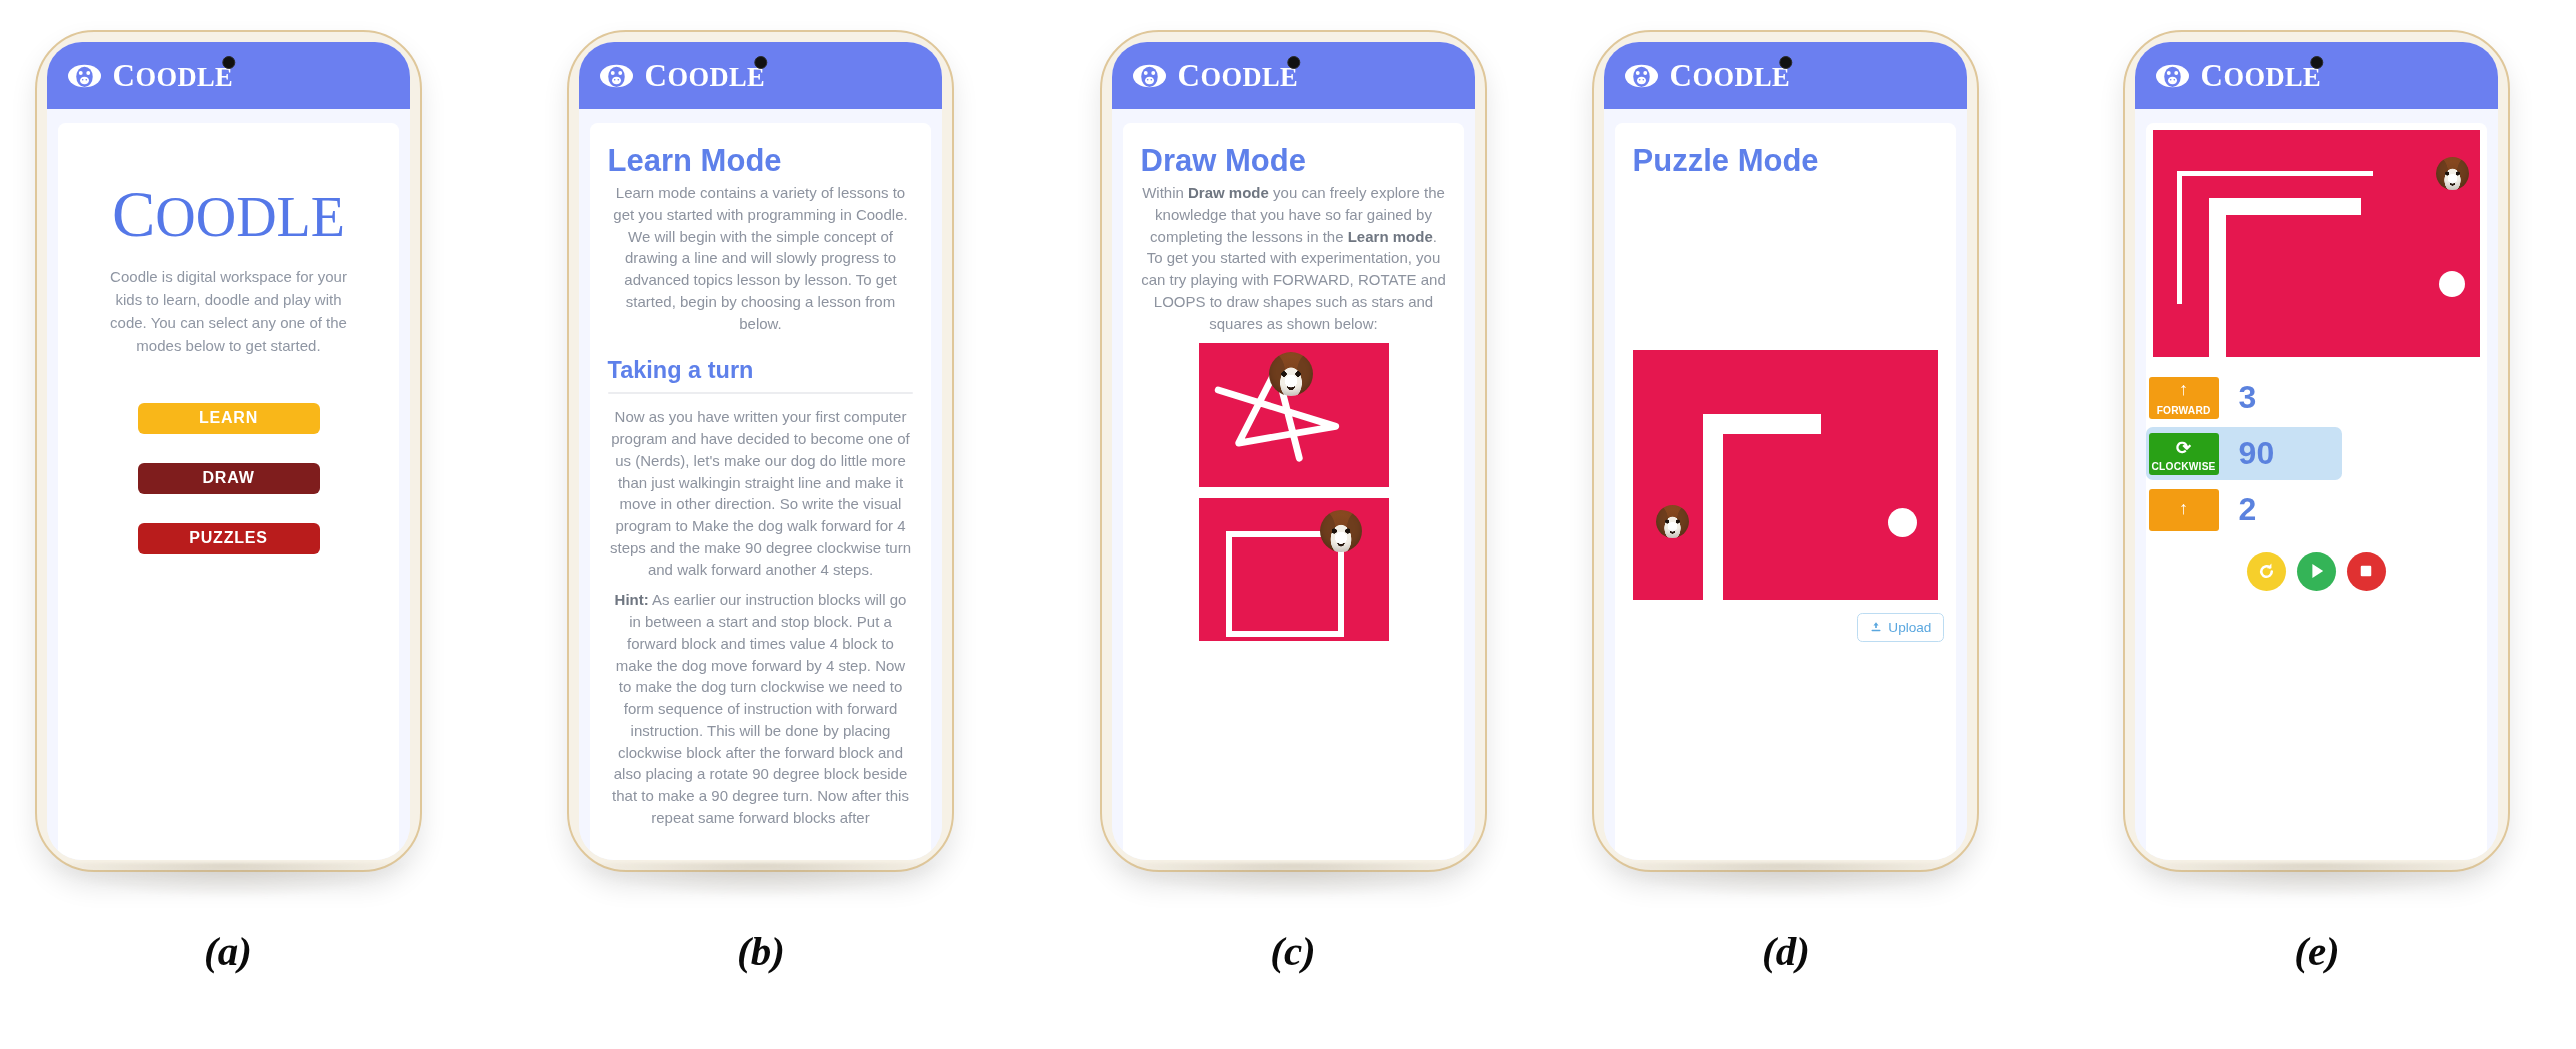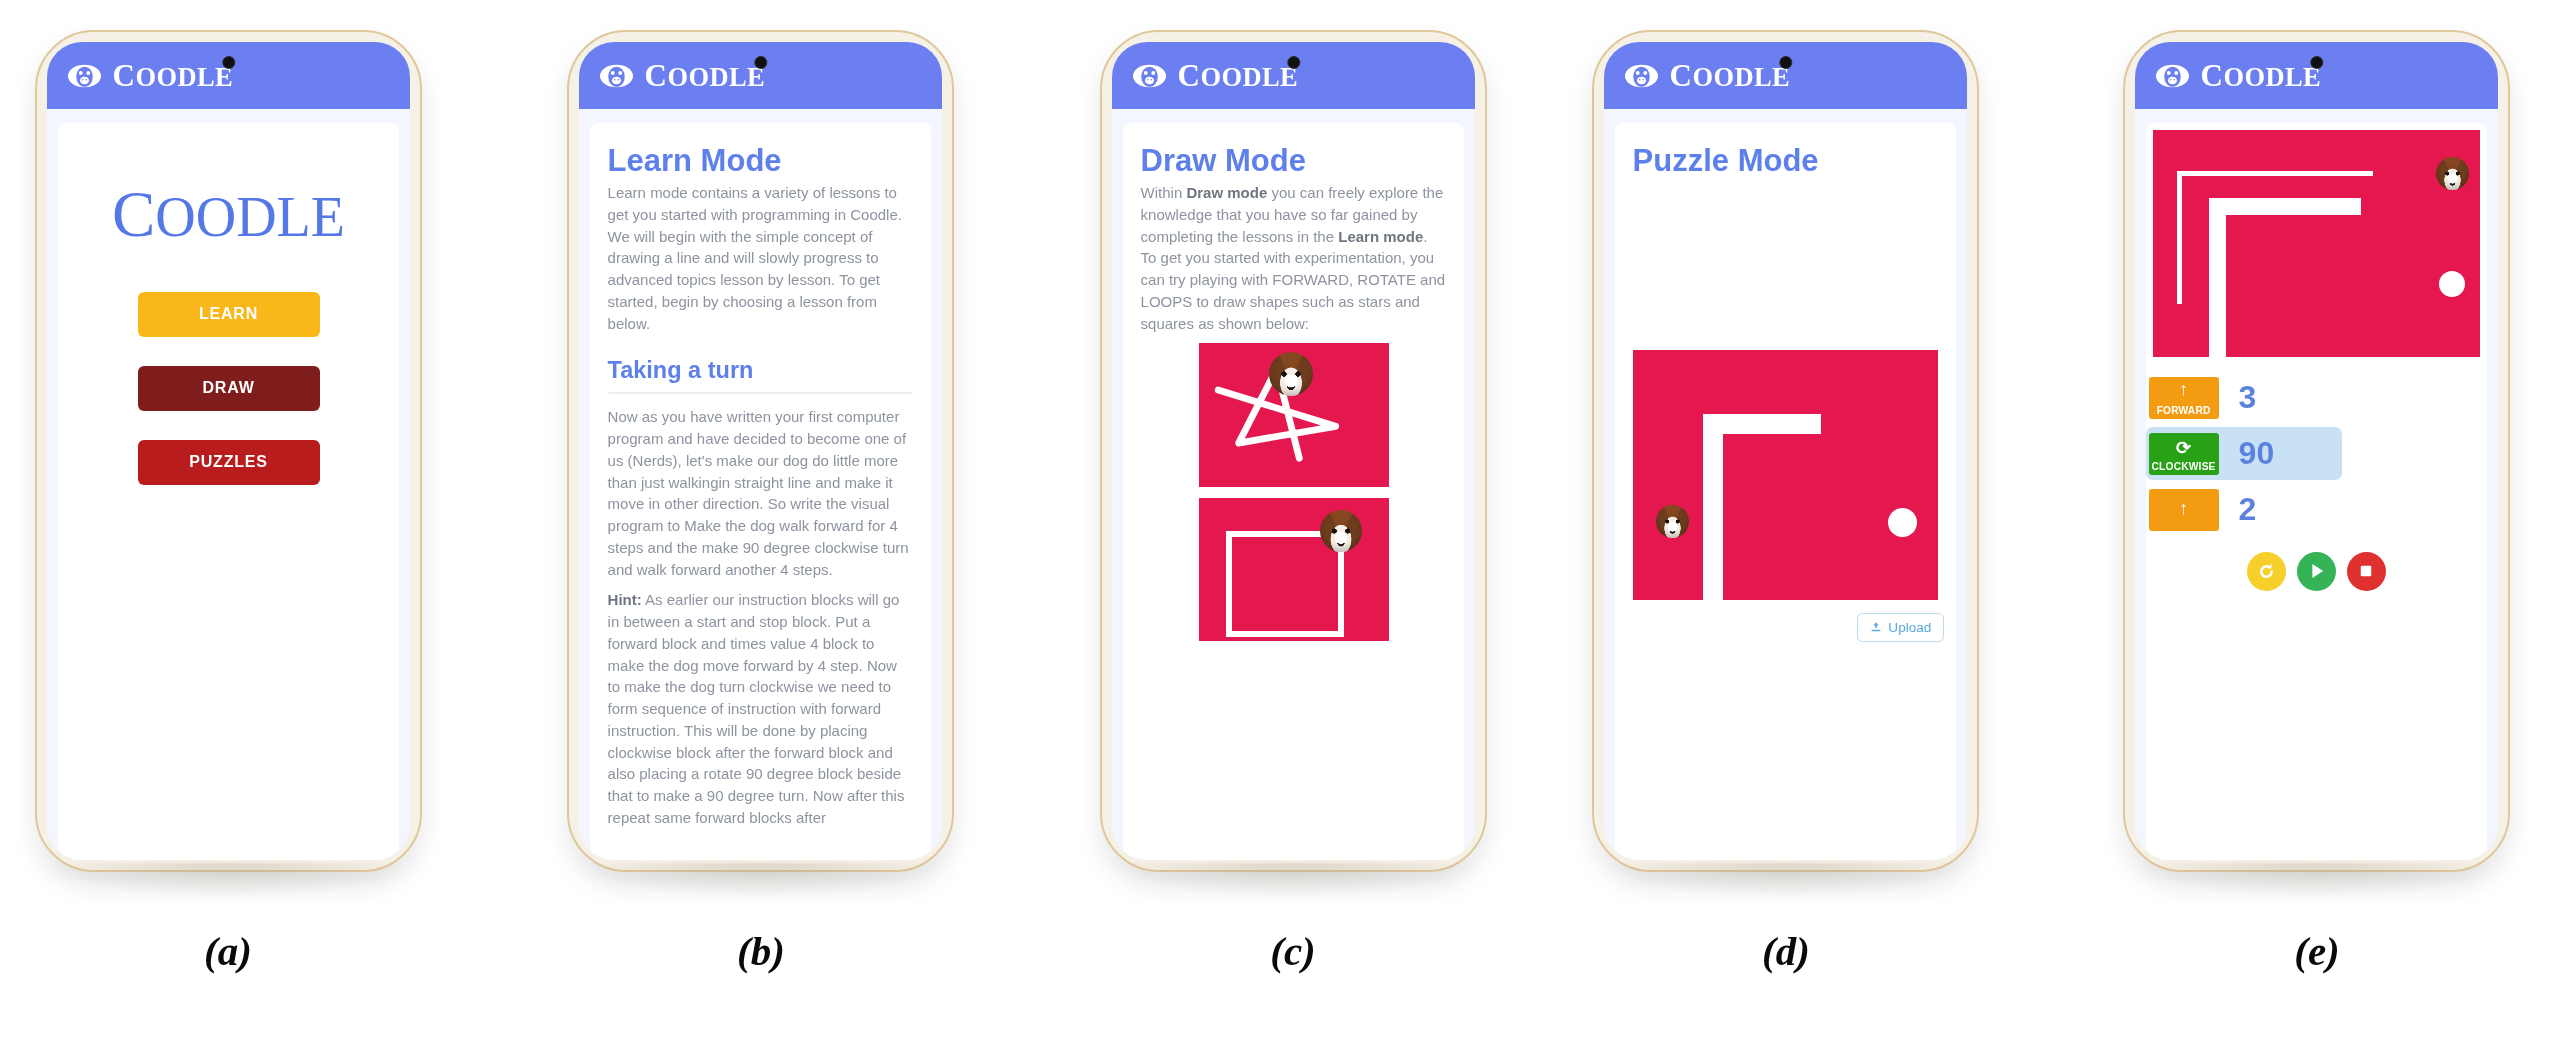--- a/index.html
+++ b/index.html
@@ -130,21 +130,21 @@
     line-height: 1.55;
   }
   .mode-btns {
     margin-top: 45px;
     display: flex;
     flex-direction: column;
     gap: 29px;
     align-items: center;
   }
   .mode-btn {
-    width: 182px; height: 45px;
+    width: 182px; height: 31px;
     border-radius: 6px;
     display: flex; align-items: center; justify-content: center;
     color: #fff;
     font-size: 16px;
     font-weight: 700;
     letter-spacing: 0.8px;
     border: none;
     cursor: pointer;
   }
   .mode-btn.learn   { background: #f9b719; }
@@ -163,20 +163,21 @@
     font-size: 31px;
     font-weight: 700;
     margin: 6px 0 4.5px 0;
     line-height: 1.1;
   }
   .para {
     color: #8d939f;
     font-size: 15px;
     line-height: 1.45;
     margin: 0 0 9px 0;
+    text-align: center;
   }
   .para b { color: #6f7681; font-weight: 700; }
 
   .select-box {
     margin-top: 9px;
     height: 42px;
     background: #fdfdfd;
     border: 1.1px solid #e3e5ea;
     border-radius: 6px;
     display: flex;
@@ -353,20 +354,21 @@
           <ellipse cx="23" cy="26" rx="6" ry="5" fill="#fff"></ellipse>
           <circle cx="20.6" cy="25" r="1.1" fill="#6b7ff0"></circle>
           <circle cx="25.4" cy="25" r="1.1" fill="#6b7ff0"></circle>
         </svg>
         <div class="brand"><span class="cap">C</span><span>OODLE</span></div>
       </div>
       <div class="body">
         <div class="card">
           <div class="home-inner">
             <div class="home-title"><span class="cap">C</span>OODLE</div>
+            <div class="home-sub">Coodle is digital workspace for your kids to learn, doodle and play with code. You can select any one of the modes below to get started.</div>
             <div class="mode-btns">
               <button class="mode-btn learn">LEARN</button>
               <button class="mode-btn draw">DRAW</button>
               <button class="mode-btn puzzles">PUZZLES</button>
             </div>
           </div>
         </div>
       </div>
     </div>
     <div class="shadow-blob"></div>

